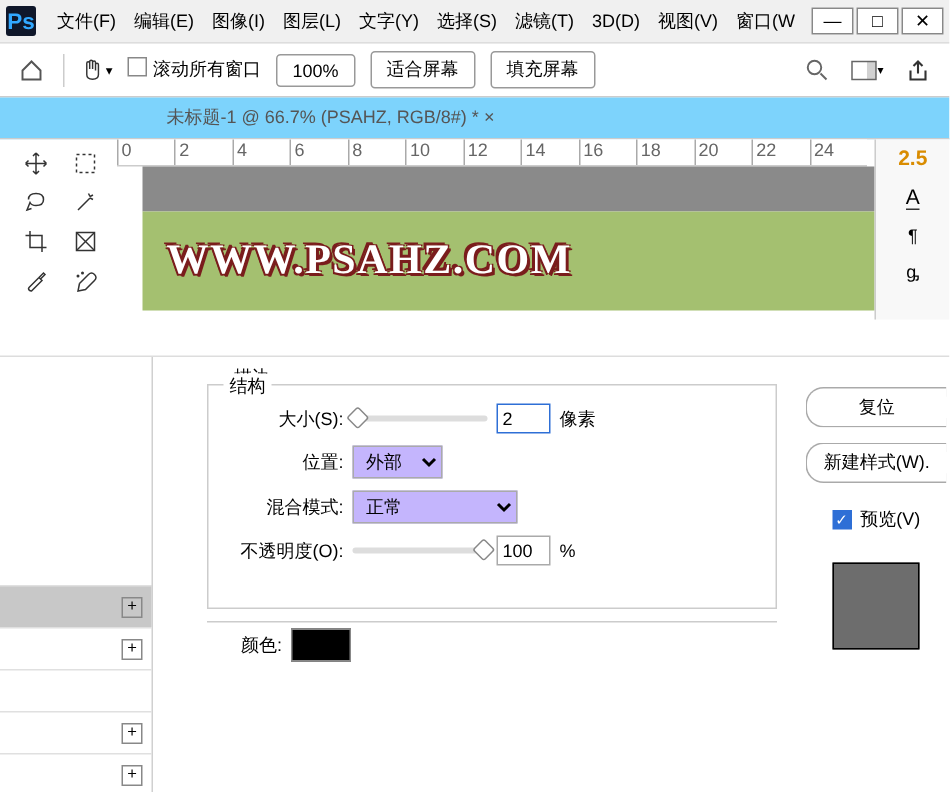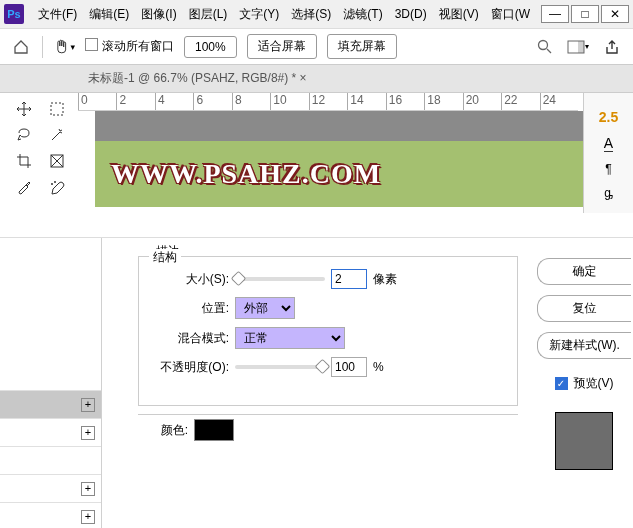--- a/index.html
+++ b/index.html
@@ -1,37 +1,37 @@
 <!DOCTYPE html>
 <html><head>
 <meta charset="utf-8">
 <style>
 *{box-sizing:border-box;margin:0;padding:0;font-family:"Microsoft YaHei",sans-serif;font-size:12px;}
 body{background:#fff;width:633px;height:528px;overflow:hidden;position:relative;}
 .menubar{height:29px;background:#f0f0f0;border-bottom:1px solid #ddd;display:flex;align-items:center;padding:0 4px;}
-.ps-logo{width:20px;height:20px;background:#4c1d95;color:#31a8ff;display:flex;align-items:center;justify-content:center;font-weight:bold;font-size:11px;border-radius:2px;margin-right:8px;}
+.ps-logo{width:20px;height:20px;background:#0f172a;color:#31a8ff;display:flex;align-items:center;justify-content:center;font-weight:bold;font-size:15px;border-radius:2px;margin-right:8px;}
 .menu-item{padding:0 6px;cursor:pointer;}
 .winctrl{margin-left:auto;display:flex;gap:2px;}
 .winbtn{width:28px;height:18px;border:1px solid #888;display:flex;align-items:center;justify-content:center;cursor:pointer;background:#fff;}
 .optbar{height:36px;border-bottom:1px solid #ccc;display:flex;align-items:center;padding:0 10px;gap:10px;}
 .iconbtn{width:22px;height:22px;display:flex;align-items:center;justify-content:center;cursor:pointer;}
 .obtn{border:1px solid #999;border-radius:3px;padding:3px 10px;cursor:pointer;background:#fff;}
 .cb{width:13px;height:13px;border:1px solid #888;}
-.tabbar{height:28px;background:#e5e5e5;border-bottom:1px solid #ccc;display:flex;align-items:center;padding-left:80px;}
+.tabbar{height:28px;background:#7dd3fc;border-bottom:1px solid #ccc;display:flex;align-items:center;padding-left:103px;}
 .tab{padding:0 8px;color:#555;}
 .workspace{position:relative;height:121px;background:#fff;}
 .toolbox{position:absolute;left:7px;top:0;width:68px;display:grid;grid-template-columns:1fr 1fr;gap:6px;padding:6px 4px;}
 .tool{width:26px;height:20px;display:flex;align-items:center;justify-content:center;cursor:pointer;}
 .ruler-h{position:absolute;left:78px;top:0;right:55px;height:18px;background:#fff;border-bottom:1px solid #ccc;display:flex;font-size:9px;color:#666;}
 .rtick{width:40px;border-left:1px solid #aaa;padding-left:2px;}
 .canvas-area{position:absolute;left:95px;top:18px;width:532px;height:96px;}
 .canvas-gray{height:30px;background:#8a8a8a;}
 .canvas-green{height:66px;background:#a4c070;display:flex;align-items:center;padding-left:16px;}
 .wm{font-family:Georgia,serif;font-size:28px;font-weight:bold;color:#fff;text-shadow:-1px -1px 0 #7a1d1d,1px -1px 0 #7a1d1d,-1px 1px 0 #7a1d1d,1px 1px 0 #7a1d1d,-2px -2px 0 #7a1d1d,2px 2px 0 #7a1d1d;letter-spacing:1px;}
-.rpanel{position:absolute;right:0;top:0;width:50px;height:120px;background:#f8f8f8;border-left:1px solid #ccc;display:flex;flex-direction:column;align-items:center;gap:10px;padding-top:16px;}
+.rpanel{position:absolute;right:0;top:0;width:50px;height:120px;background:#f8f8f8;border-left:1px solid #ccc;display:flex;flex-direction:column;align-items:center;gap:10px;padding-top:4px;}
 .char25{color:#d98c00;font-weight:bold;font-size:14px;}
 .dialog{position:absolute;left:0;top:237px;width:633px;height:291px;background:#fff;border-top:1px solid #ddd;}
 .leftcol{position:absolute;left:0;top:0;width:102px;height:100%;border-right:1px solid #d0d0d0;}
 .lrow{height:28px;border-top:1px solid #e0e0e0;display:flex;align-items:center;justify-content:flex-end;padding-right:6px;}
 .lrow.dark{background:#c8c8c8;}
 .plus{width:14px;height:14px;border:1px solid #888;display:flex;align-items:center;justify-content:center;font-size:11px;line-height:1;}
 .center{position:absolute;left:138px;top:18px;width:380px;}
 .fieldset{border:1px solid #ccc;padding:12px 10px 20px;margin-bottom:8px;position:relative;}
 .legend{position:absolute;top:-8px;left:10px;background:#fff;padding:0 4px;}
 .row{display:flex;align-items:center;margin-bottom:8px;gap:6px;}
@@ -242,21 +242,20 @@
     </div>
     <div class="fieldset" style="border-bottom:none;border-left:none;border-right:none;padding-top:4px;border-top:1px solid #ccc;position:relative;">
       <div class="row">
         <div class="lbl" style="width:40px;">颜色:</div>
         <div class="swatch"></div>
       </div>
     </div>
   </div>
 
   <div class="rcol">
-    <div class="dbtn">确定</div>
     <div class="dbtn">复位</div>
     <div class="dbtn">新建样式(W).</div>
     <div style="display:flex;align-items:center;gap:6px;margin-top:6px;">
       <div class="chk">✓</div>
       <span>预览(V)</span>
     </div>
     <div class="preview-box"></div>
   </div>
 </div>
 

